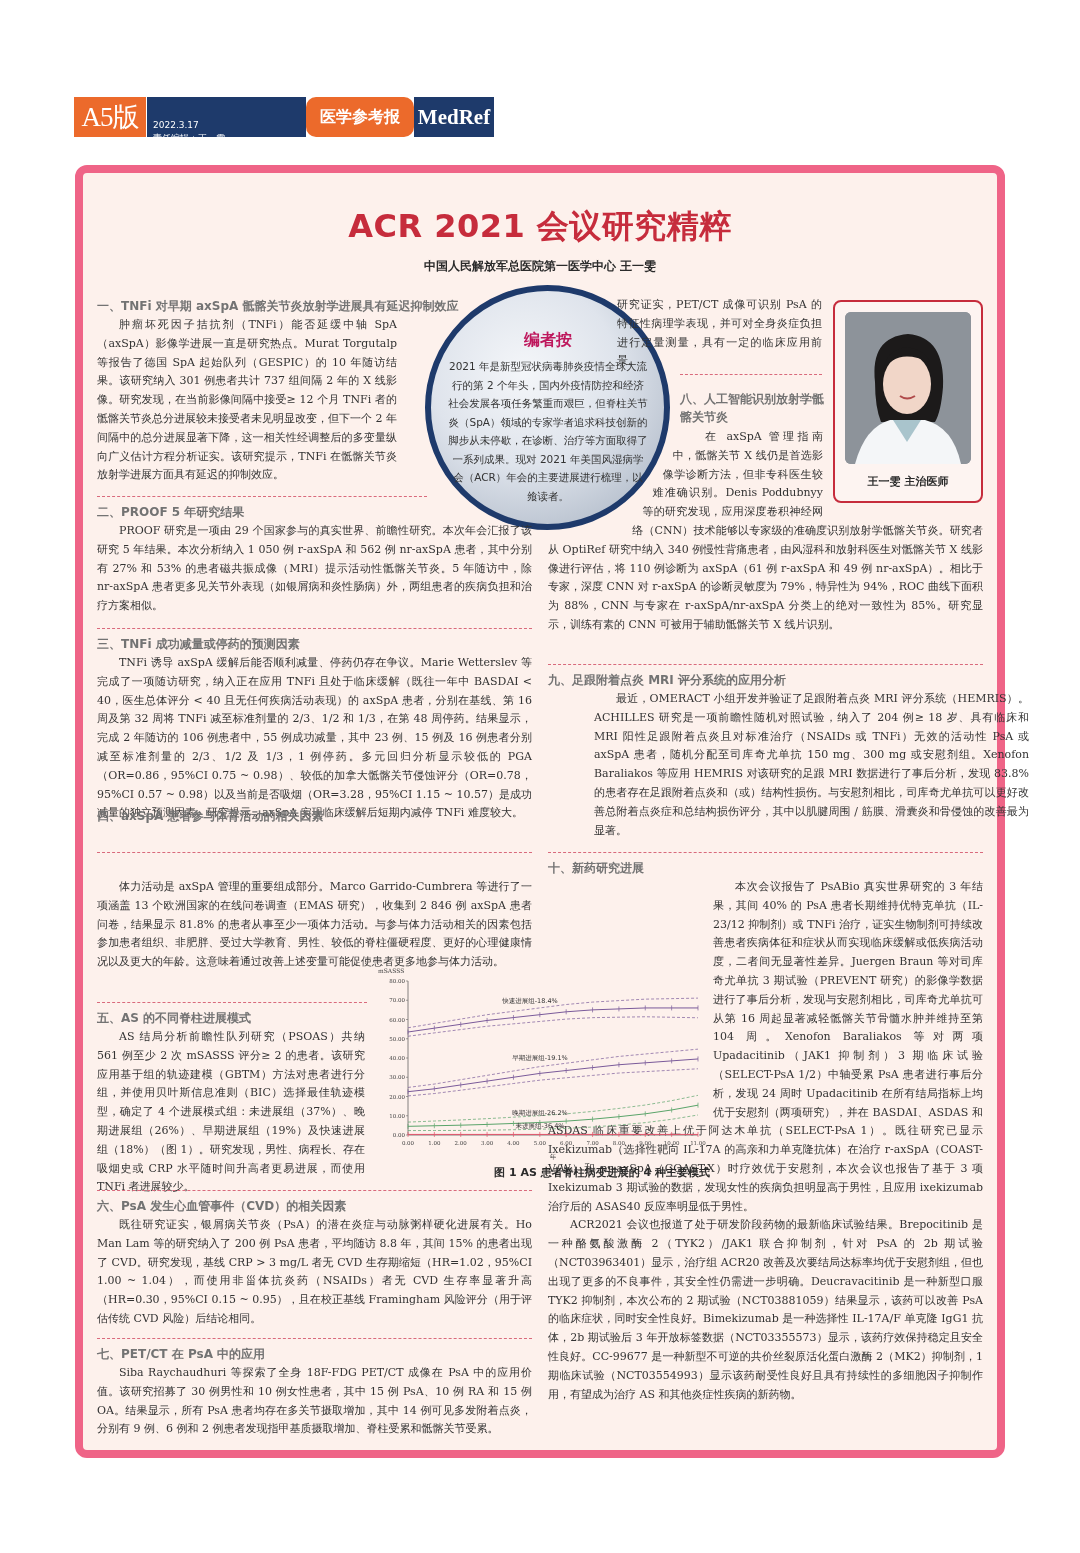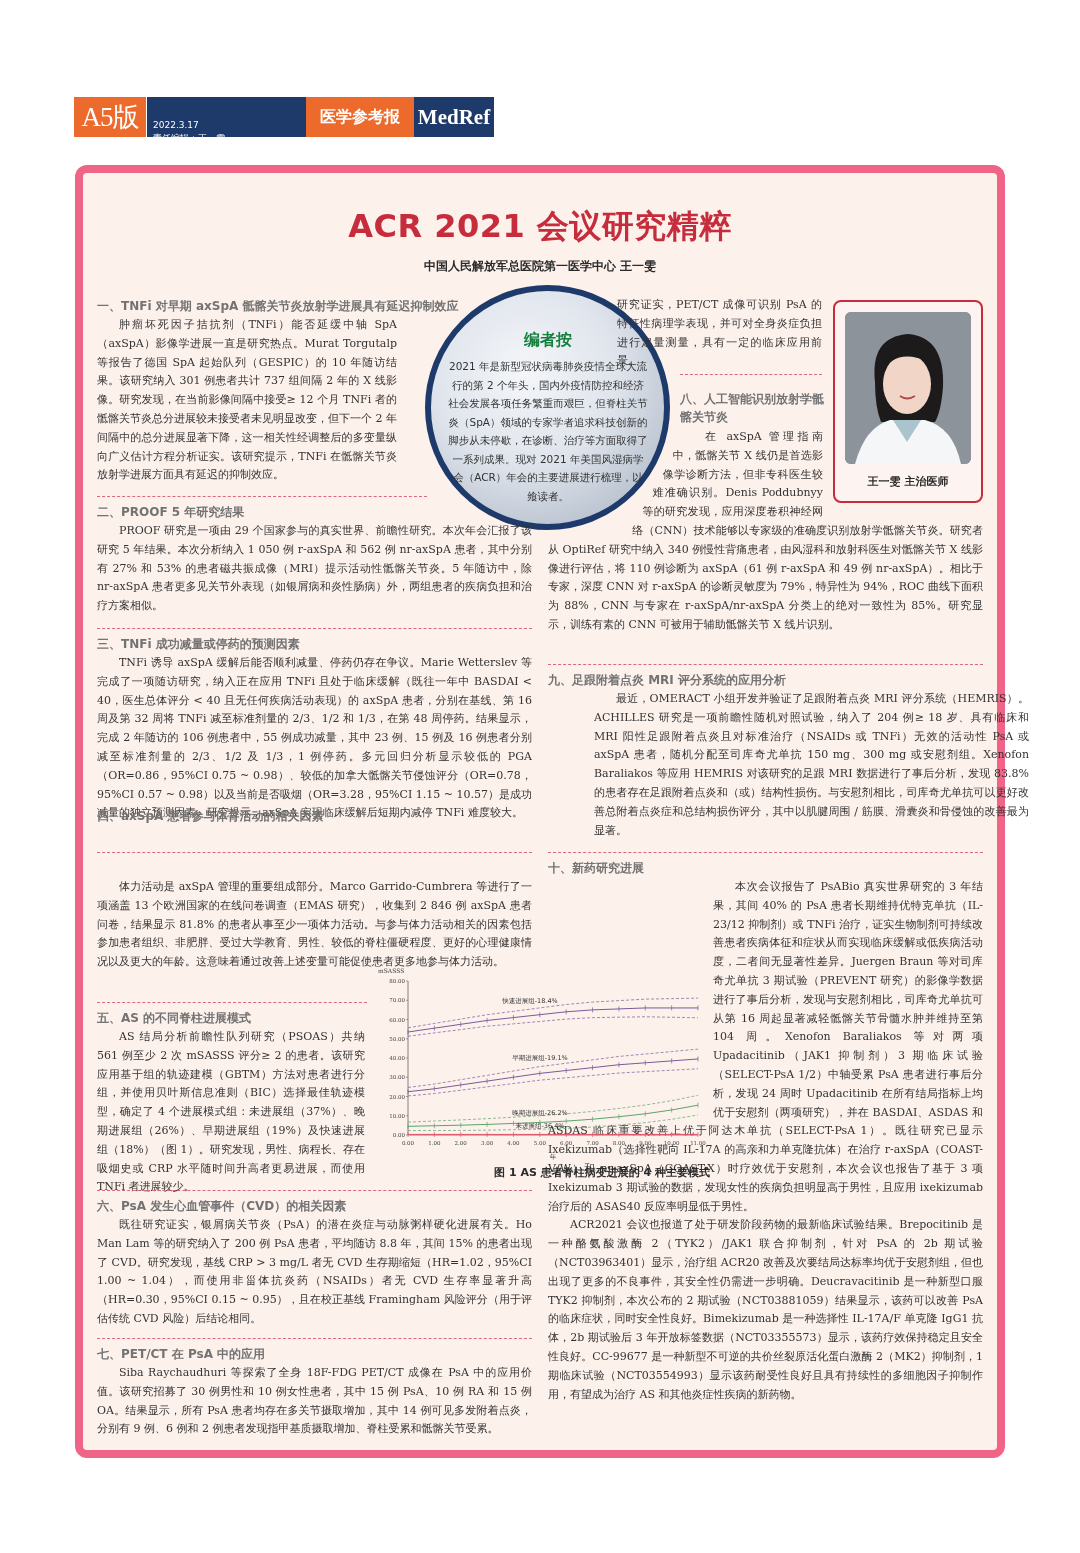--- a/index.html
+++ b/index.html
@@ -5,36 +5,36 @@
   html,body{margin:0;padding:0;background:#ffffff;}
   body{width:1080px;height:1553px;position:relative;overflow:hidden;font-family:"DejaVu Serif","Liberation Serif",serif;color:#2b2b2b;}
   .sans{font-family:"DejaVu Sans","Liberation Sans",sans-serif;}
   
   .mast{position:absolute;left:74px;top:97px;width:930px;height:40px;display:flex;}
   .mast .ban{background:#ec6a2b;color:#fff;font-family:"Liberation Serif",serif;font-size:27px;width:72px;display:flex;align-items:center;justify-content:center;letter-spacing:-1px;}
   .mast .meta{background:#1e3a6b;color:#fff;width:160px;font-size:9px;padding:22px 0 0 6px;box-sizing:border-box;line-height:13px;border-left:1px solid #fff;}
   .mast .center{background:#1e3a6b;flex:1;display:flex;align-items:center;justify-content:center;border-left:1px solid #fff;gap:14px;}
   .mast .center .t1{color:#fff;font-size:24px;font-weight:bold;font-family:"DejaVu Sans",sans-serif;}
   .mast .center .t2{color:#f0843a;font-size:24px;font-weight:bold;font-family:"Liberation Serif",serif;}
-  .mast .brand{background:#ec6a2b;color:#fff;width:108px;font-size:16px;font-weight:bold;display:flex;align-items:center;justify-content:center;font-family:"DejaVu Sans",sans-serif;}
+  .mast .brand{background:#ec6a2b;color:#fff;width:108px;font-size:16px;font-weight:bold;display:flex;align-items:center;justify-content:center;font-family:"DejaVu Sans",sans-serif;border-radius:10px;}
   .mast .medref{background:#1e3a6b;color:#fff;width:80px;font-size:21px;font-weight:bold;display:flex;align-items:center;justify-content:center;font-family:"Liberation Serif",serif;}
   
   .frame{position:absolute;left:75px;top:165px;width:930px;height:1293px;border:8px solid #ef6487;border-radius:12px;box-sizing:border-box;background:#fdf1ec;}
   .title{position:absolute;left:0;width:1080px;top:205px;text-align:center;color:#c62c3c;font-size:32px;font-weight:bold;font-family:"DejaVu Sans",sans-serif;letter-spacing:0.5px;}
   .byline{position:absolute;left:0;width:1080px;top:258px;text-align:center;font-size:12px;color:#2b2b2b;font-family:"DejaVu Sans",sans-serif;font-weight:bold;}
   .sec-h{position:absolute;color:#737373;font-size:12px;font-weight:bold;font-family:"DejaVu Sans",sans-serif;white-space:nowrap;}
   .para{position:absolute;font-size:11px;line-height:18.8px;text-align:justify;color:#333;}
   .para p{margin:0;text-indent:2em;}
   .dash{position:absolute;border-top:1.5px dashed #d96a7c;height:0;}
   
   .circle{position:absolute;left:425px;top:285px;width:245px;height:245px;border-radius:50%;
     background:radial-gradient(circle at 40% 35%,#f4f6f9 0%,#dfe4ec 45%,#b9c2cf 80%,#8a97aa 100%);
     border:6px solid #1e3a6b;box-sizing:border-box;}
   .circle-inner{position:absolute;left:428px;top:330px;width:240px;text-align:center;}
-  .circle-inner .h{color:#15803d;font-size:16px;font-weight:bold;font-family:"DejaVu Sans",sans-serif;margin-bottom:6px;}
+  .circle-inner .h{color:#be185d;font-size:16px;font-weight:bold;font-family:"DejaVu Sans",sans-serif;margin-bottom:6px;}
   .circle-inner .b{font-size:10.5px;line-height:18.5px;color:#333;font-family:"DejaVu Sans",sans-serif;}
   
   .photo-box{position:absolute;left:833px;top:300px;width:150px;height:203px;border:2px solid #c62c3c;border-radius:8px;background:#fdf4f1;box-sizing:border-box;}
   .photo{position:absolute;left:10px;top:10px;width:126px;height:152px;border-radius:6px;background:#8e949b;overflow:hidden;}
   .caption{position:absolute;left:0;width:146px;top:172px;text-align:center;font-size:11px;font-weight:bold;font-family:"DejaVu Sans",sans-serif;}
   
   .chart{position:absolute;left:370px;top:963px;width:340px;height:225px;}
   .fig-cap{position:absolute;left:370px;width:340px;top:1165px;text-align:right;font-size:11px;font-weight:bold;font-family:"DejaVu Sans",sans-serif;}
 </style>
 </head>

